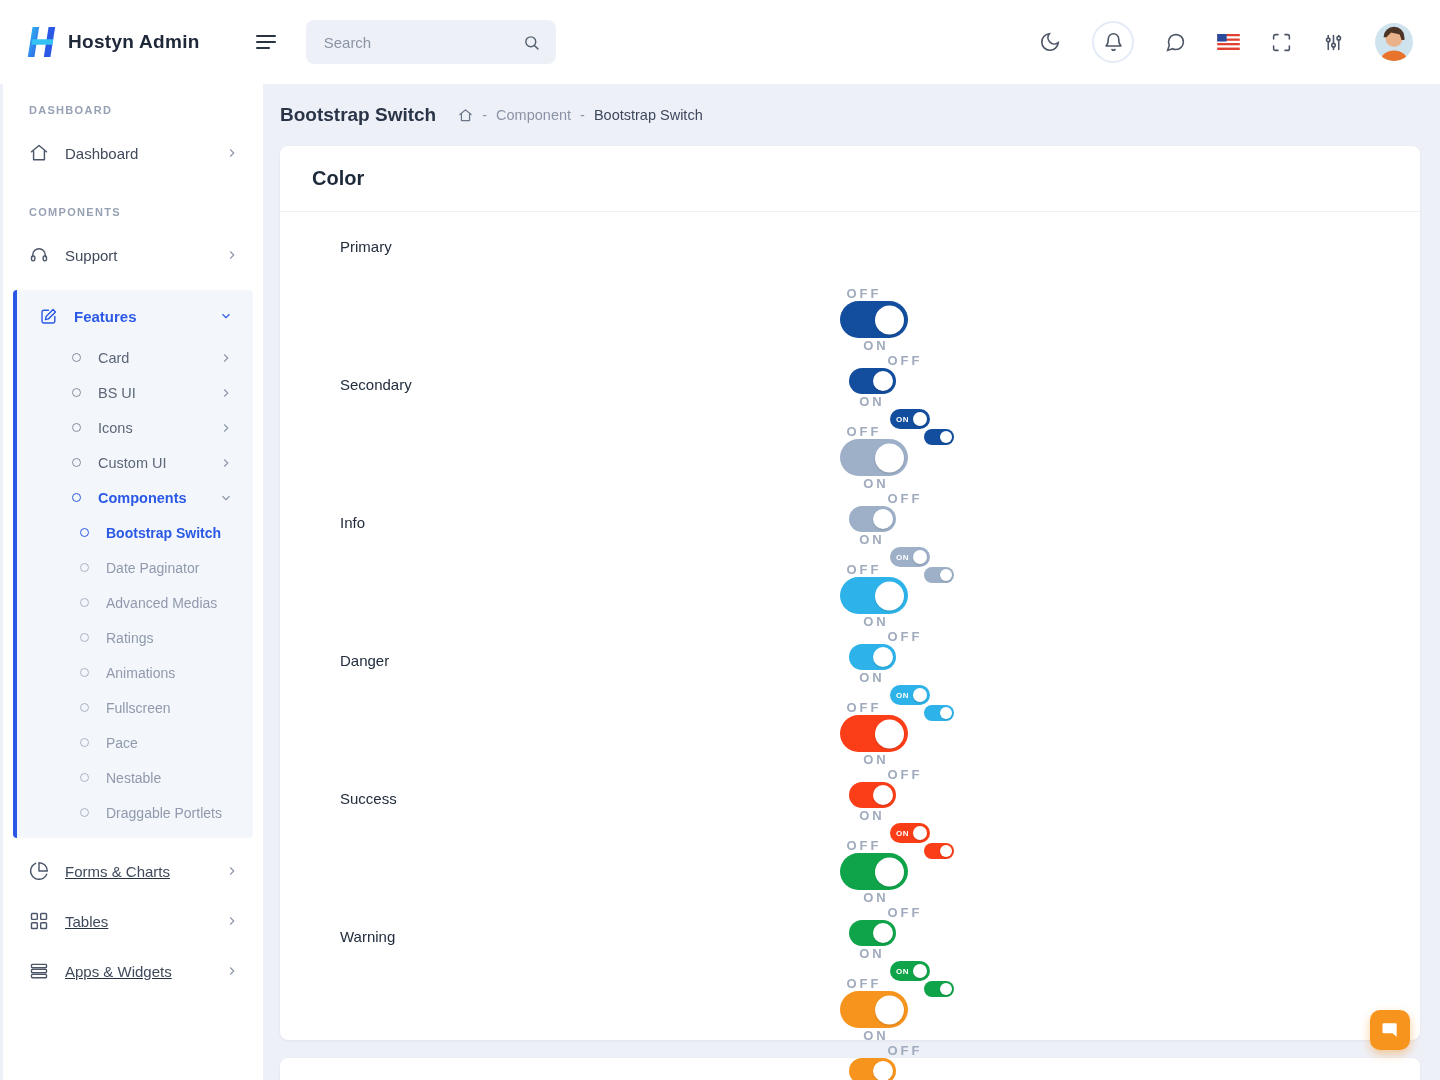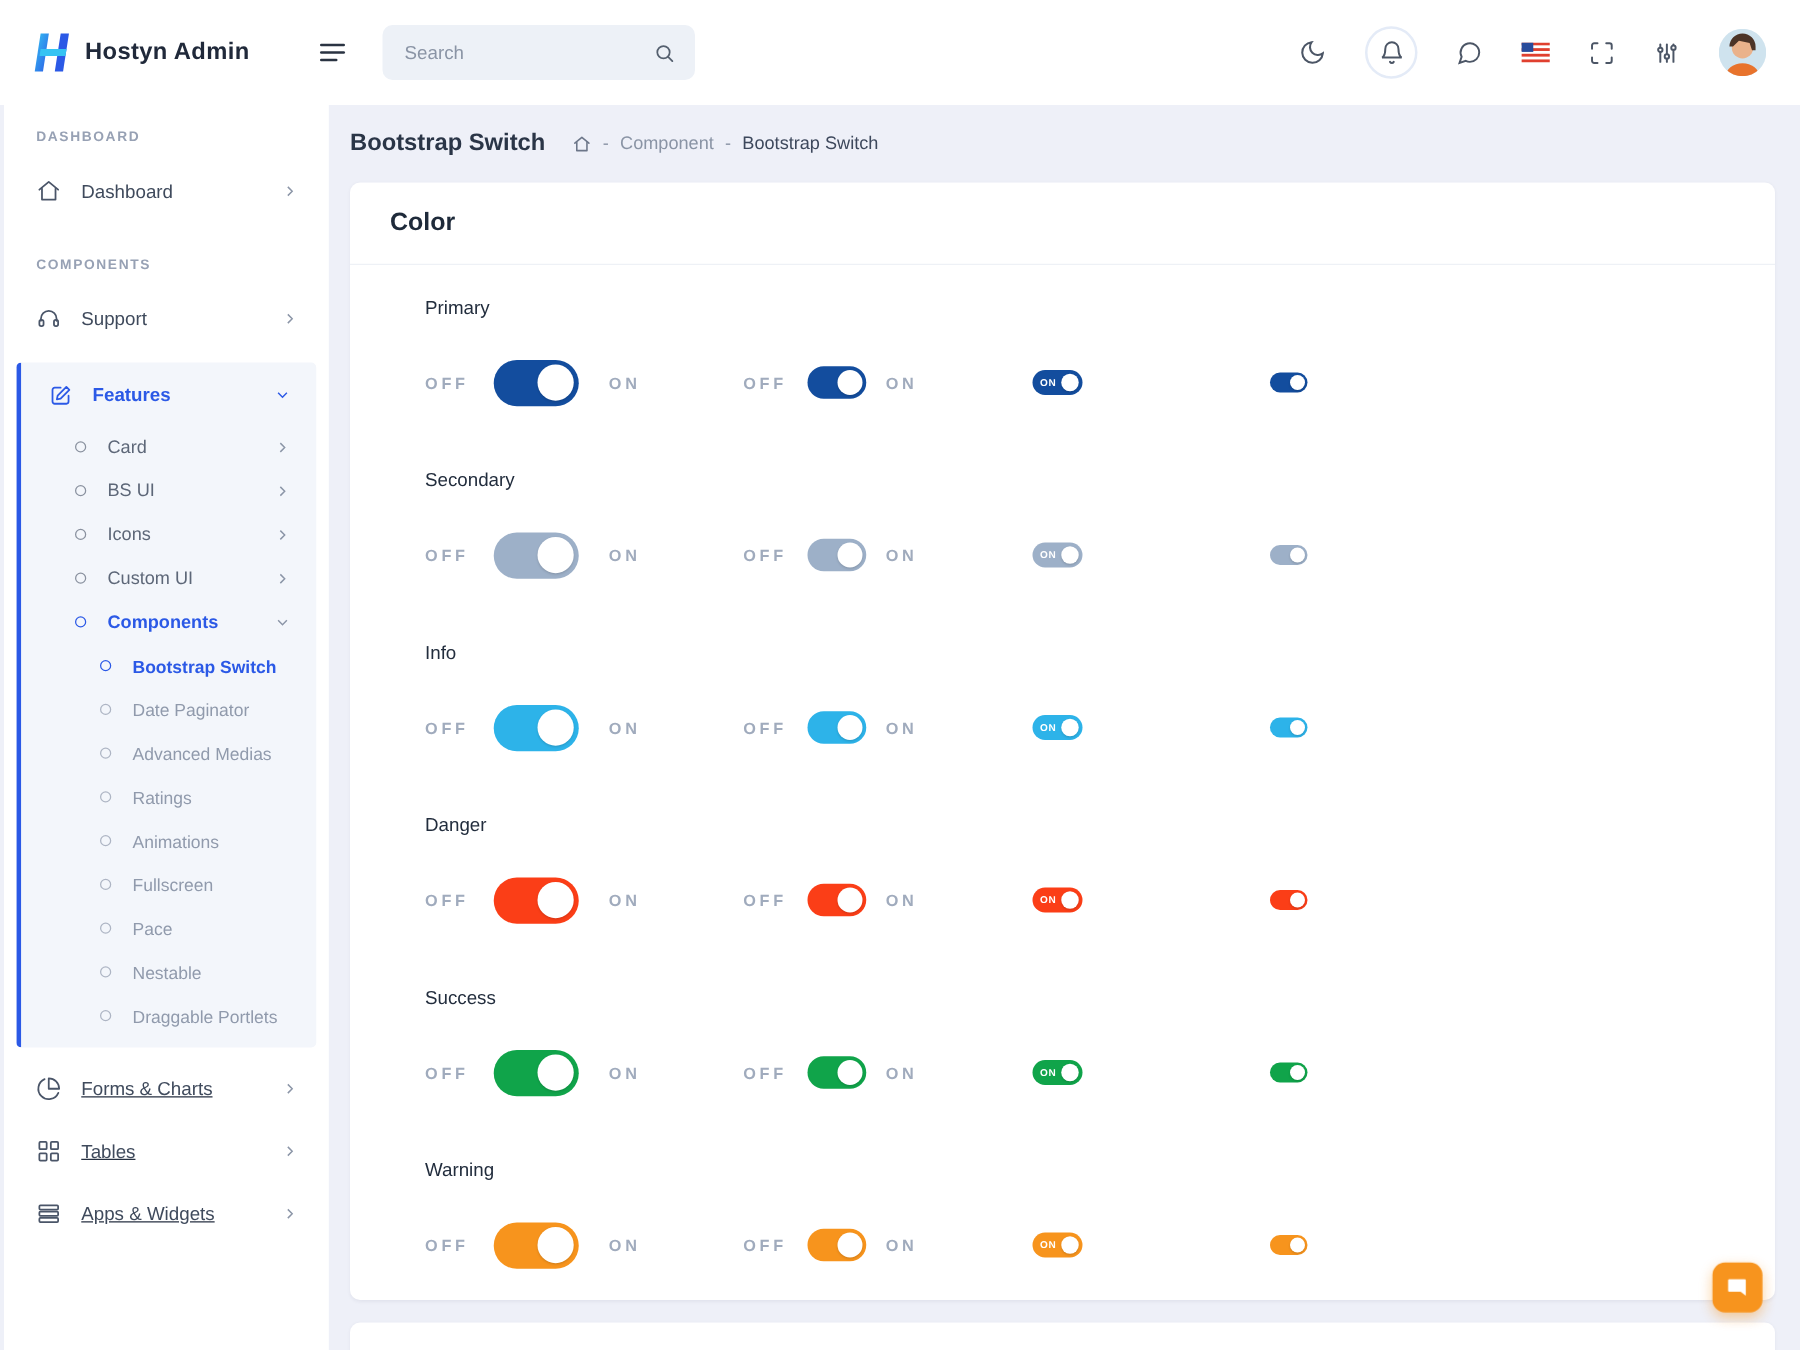--- a/index.html
+++ b/index.html
@@ -26,21 +26,21 @@
   .section-label { font-size:11px; letter-spacing:1.3px; color:#97a1b4; font-weight:700; padding:20px 26px 12px; }
   .section-label.second { padding-top:28px; }
   .nav-item { display:flex; align-items:center; height:50px; padding:0 24px 0 26px; color:#3f4a5c; font-size:15px; font-weight:500; cursor:pointer; }
   .nav-item .icon { width:20px; height:20px; margin-right:16px; color:#4a5568; flex:none; }
   .chev { width:14px; height:14px; margin-left:auto; flex:none; color:#8b95a7; }
   .features-block { margin:10px 10px 8px; background:#f3f6fb; border-left:4px solid #2b59e6; border-radius:4px; padding:2px 0 8px; }
   .features-parent { display:flex; align-items:center; height:48px; padding:0 20px 0 22px; color:#2b59e6; font-weight:700; font-size:15px; cursor:pointer; }
   .features-parent .icon { width:19px; height:19px; margin-right:16px; flex:none; }
   .features-parent .chev { color:#2b59e6; }
   .subitem { display:flex; align-items:center; height:35px; font-size:14.5px; color:#5d6778; cursor:pointer; }
-  .subitem.d1 { padding:0 20px 0 43px; }
+  .subitem.d1 { padding:0 20px 0 43px;margin-left:12px; }
   .subitem.d2 { padding:0 20px 0 63px; font-size:14px; color:#909aac; }
   .subitem .bullet { width:9px; height:9px; border:1.5px solid currentColor; border-radius:50%; margin-right:17px; opacity:.7; flex:none; }
   .subitem.active { color:#2b59e6; font-weight:700; }
   .subitem.active .bullet { opacity:1; }
   .bottom-nav { margin-top:8px;text-decoration:underline; }
 
   
   .main { margin-left:260px; padding-top:84px; }
   .content { padding:16px 20px 0; }
   .breadcrumb-row { display:flex; align-items:center; height:30px; }
@@ -50,21 +50,21 @@
   .crumbs .crumb { cursor:pointer; }
   .crumbs .crumb.current { color:#3d485c; cursor:default; }
 
   .card { background:#fff; border-radius:8px; box-shadow:0 1px 3px rgba(30,40,60,.06); margin-top:16px; }
   .card-header { padding:21px 32px; border-bottom:1px solid #eef1f6; }
   .card-title { font-size:20px; font-weight:700; color:#1e2a3a; }
   .card-next { margin-top:18px; height:80px; }
 
   .sw-section { padding:24px 32px 24px 60px; }
   .sw-title { font-size:15px; font-weight:500; color:#222d3d; line-height:22px; margin-bottom:28px; }
-  .sw-row { display:flex; align-items:center; height:40px; }
+  .sw-row { display:flex; align-items:center; height:40px;flex-direction:column; }
   .sw-label { font-size:13px; font-weight:700; letter-spacing:3px; color:#a0abbd; flex:none; }
   .m-on1 { margin-left:24px; }
   .m-off2 { margin-left:82px; }
   .m-on2 { margin-left:16px; }
 
   .switch { position:relative; display:inline-block; background:var(--sw,#ccc); cursor:pointer; flex:none; }
   .switch .knob { position:absolute; top:50%; transform:translateY(-50%); background:#fff; border-radius:50%; box-shadow:0 1px 2px rgba(0,0,0,.15); }
   .sw-lg { width:68px; height:37px; border-radius:19px; margin-left:20px; }
   .sw-lg .knob { width:29px; height:29px; right:4px; }
   .sw-md { width:47px; height:26px; border-radius:13px; margin-left:16px; }

